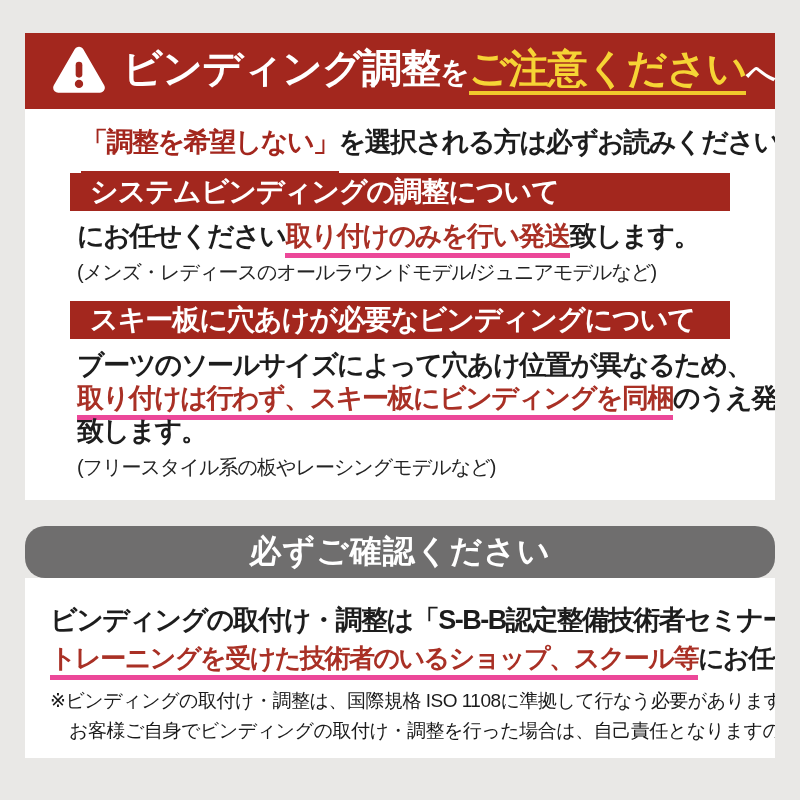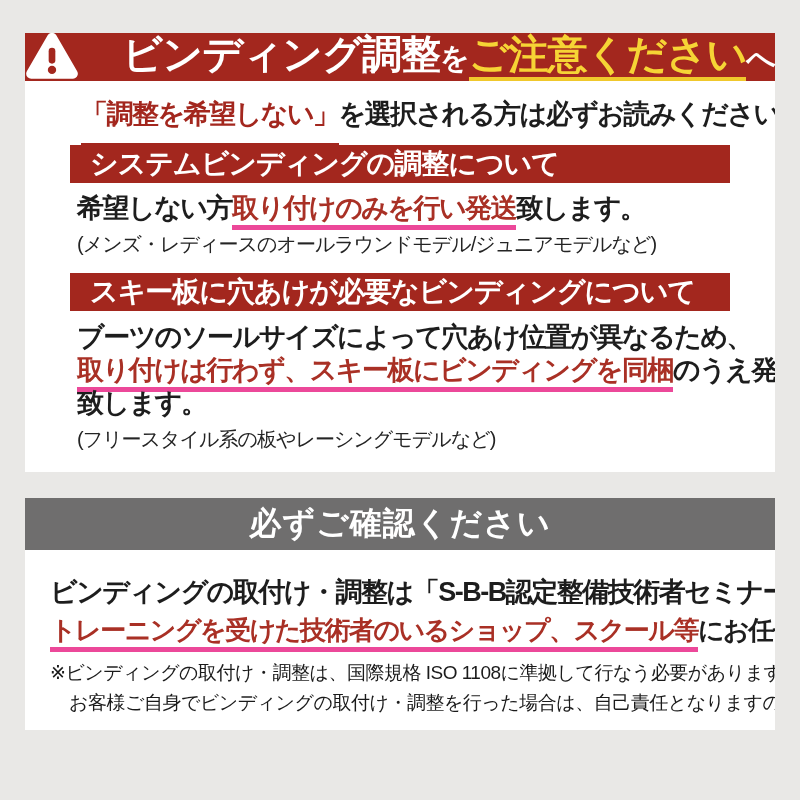--- a/index.html
+++ b/index.html
@@ -8,22 +8,22 @@
     background:#e9e8e6;
     font-family:"Liberation Sans","DejaVu Sans",sans-serif;
     color:#1d1d1d;
     overflow:hidden;
   }
   .page { padding:33px 25px 0; }
 
   
   .header-banner {
     background:#a3271e;
-    height:48px;
-    display:flex; align-items:center; justify-content:space-between;
+    height:76px;
+    display:flex; align-items:center; justify-content:flex-end;
     gap:16px;
     white-space:nowrap;
   }
   .warn-icon svg { width:54px; height:50px; display:block; }
   .header-title {
     color:#ffffff; font-weight:700; font-size:40px;
     letter-spacing:-1px; line-height:1;
     display:flex; align-items:baseline;
   }
   .header-title .small { font-size:29px; font-weight:700; }
@@ -73,21 +73,21 @@
     font-size:20px; font-weight:500; color:#242424;
     line-height:30px; letter-spacing:-1px; white-space:nowrap;
   }
 
   
   .gray-banner {
     background:#6f6e6e;
     height:52px; margin-top:26px;
     display:flex; align-items:center; justify-content:center;
     color:#ffffff; font-size:32px; font-weight:700;
-    letter-spacing:1px; white-space:nowrap;
+    letter-spacing:1px; white-space:nowrap;border-radius:20px;
   }
   .card2 { padding:24px 20px 12px 25px; }
   .c2-line1 {
     font-size:27px; font-weight:700; line-height:36px;
     letter-spacing:-1.5px; white-space:nowrap;
   }
   .c2-line2 {
     font-size:26px; font-weight:700; line-height:40px;
     letter-spacing:-1.5px; white-space:nowrap;
   }
@@ -122,21 +122,21 @@
   <div class="card card1">
 
     <div class="intro">
       <span class="em-dark">「調整を希望しない」</span><span>を選択される方は必ずお読みください。</span>
     </div>
 
     <div class="sec-banner">
       <span>システムビンディングの調整について</span>
     </div>
     <div class="body-text">
-      <span>希望しない方</span><span class="em-red">取り付けのみを行い発送</span><span>致します。</span>
+      <span>にお任せください</span><span class="em-red">取り付けのみを行い発送</span><span>致します。</span>
     </div>
     <div class="note">(メンズ・レディースのオールラウンドモデル/ジュニアモデルなど)</div>
 
     <div class="sec-banner second">
       <span>スキー板に穴あけが必要なビンディングについて</span>
     </div>
     <div class="body-text multi">
       <div>ブーツのソールサイズによって穴あけ位置が異なるため、</div>
       <div><span class="em-red">取り付けは行わず、スキー板にビンディングを同梱</span><span>のうえ発送</span></div>
       <div>致します。</div>

